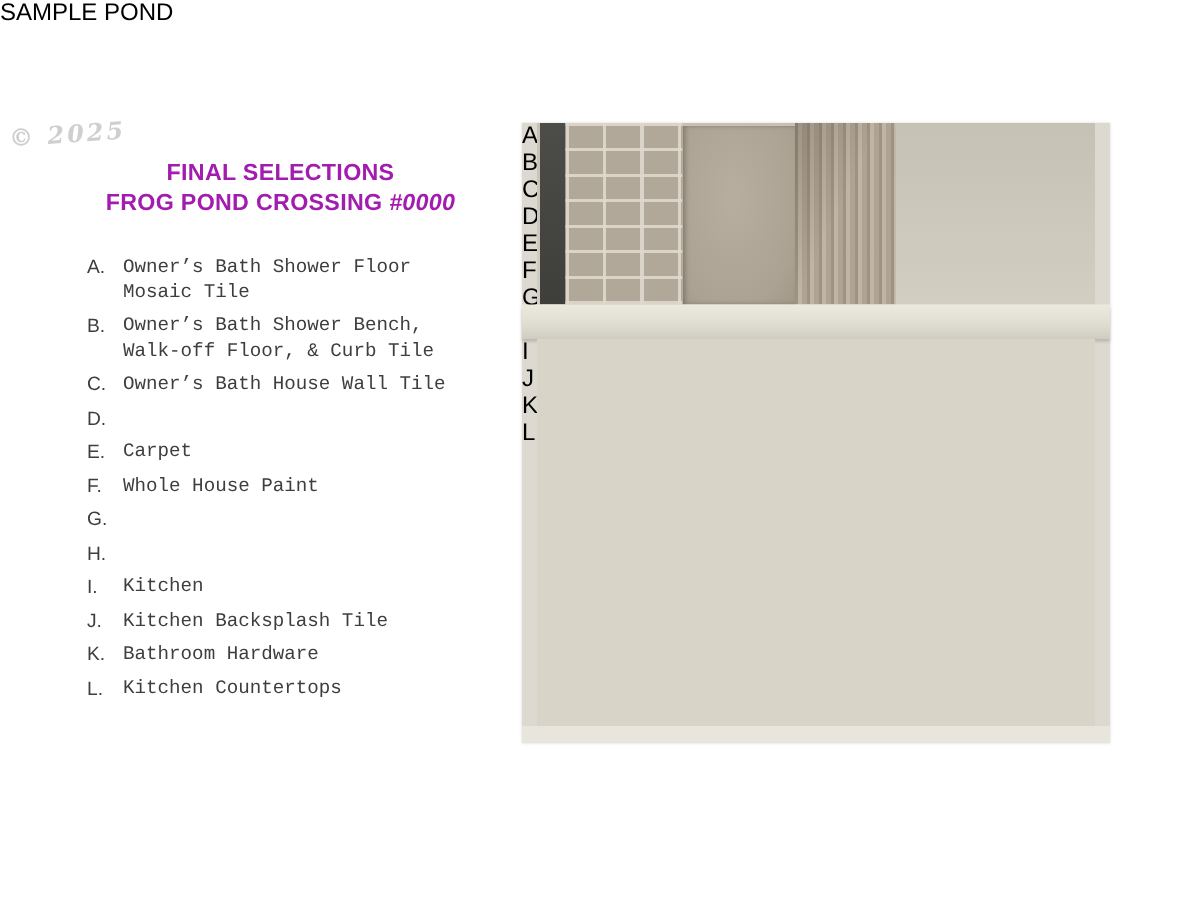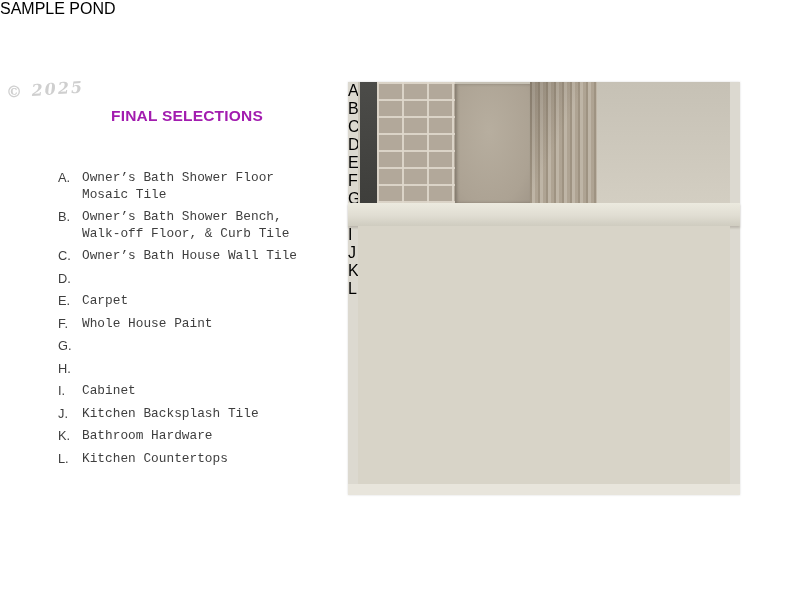--- a/index.html
+++ b/index.html
@@ -142,20 +142,21 @@
     box-sizing:border-box;
   }
 </style>
 </head>
 <body>
 
 <div class="watermark">© 2025</div>
 
 <div class="title-block">
   <div>FINAL SELECTIONS</div>
+  <div><span>FROG POND CROSSING </span><span class="title-num">#0000</span></div>
 </div>
 
 <div class="sel-list">
   <div class="sel-item">
       <span class="sel-letter">A.</span>
       <span class="sel-label">Owner’s Bath Shower Floor Mosaic Tile</span>
     </div>
   <div class="sel-item">
       <span class="sel-letter">B.</span>
       <span class="sel-label">Owner’s Bath Shower Bench, Walk-off Floor, &amp; Curb Tile</span>
@@ -176,21 +177,21 @@
       <span class="sel-label">Whole House Paint</span>
     </div>
   <div class="sel-item">
       <span class="sel-letter">G.</span>
     </div>
   <div class="sel-item">
       <span class="sel-letter">H.</span>
     </div>
   <div class="sel-item">
       <span class="sel-letter">I.</span>
-      <span class="sel-label">Cabinet</span>
+      <span class="sel-label">Kitchen</span>
     </div>
   <div class="sel-item">
       <span class="sel-letter">J.</span>
       <span class="sel-label">Kitchen Backsplash Tile</span>
     </div>
   <div class="sel-item">
       <span class="sel-letter">K.</span>
       <span class="sel-label">Bathroom Hardware</span>
     </div>
   <div class="sel-item">

